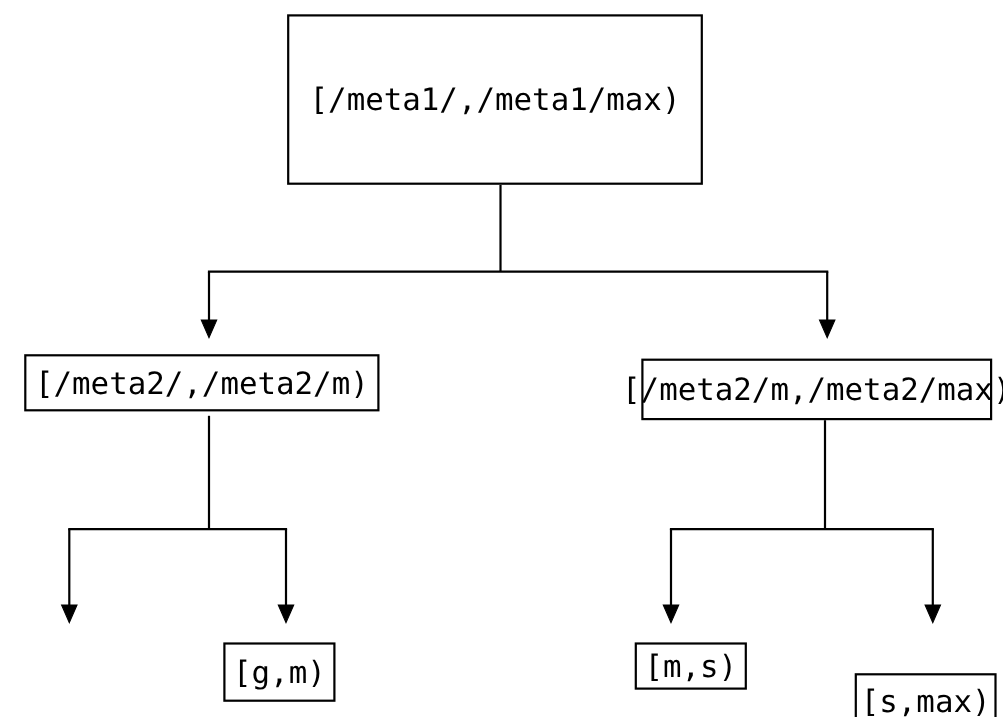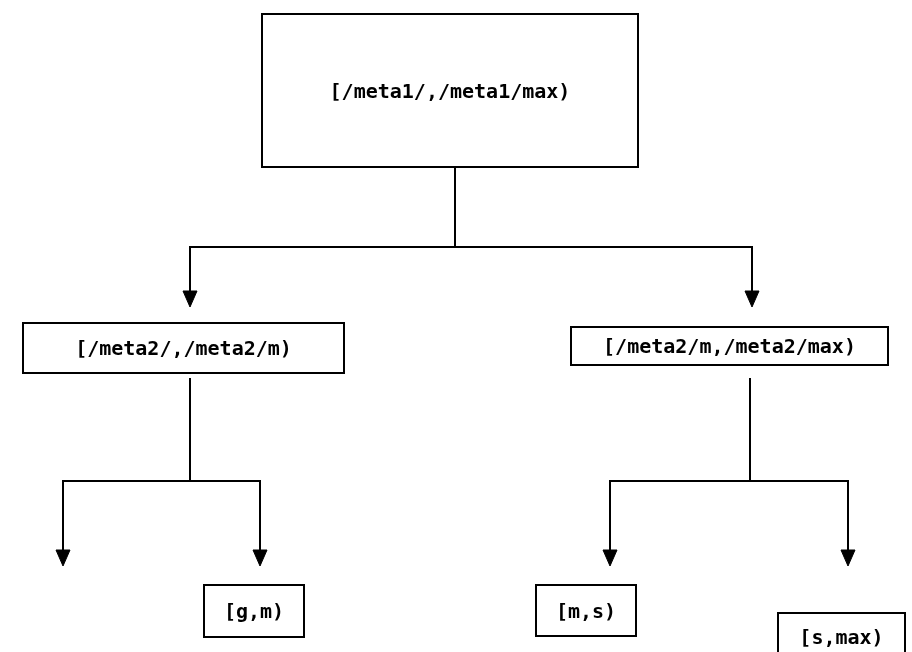--- a/index.html
+++ b/index.html
@@ -34,30 +34,30 @@
   .node {
     position: absolute;
     box-sizing: border-box;
     border: 2px solid var(--line-color, #000000);
     background: var(--bg-color, #ffffff);
     color: var(--line-color, #000000);
     display: flex;
     align-items: center;
     justify-content: center;
     font-family: "DejaVu Sans Mono", "Liberation Mono", monospace;
-    font-size: 20px;
-    font-weight: bold;
+    font-size: 28px;
+    font-weight: normal;
     white-space: nowrap;
   }
   .node-root   { left: 261px; top: 13px;  width: 378px; height: 155px; }
   .node-left   { left: 22px;  top: 322px; width: 323px; height: 52px;  }
-  .node-right  { left: 570px; top: 326px; width: 319px; height: 40px;  }
+  .node-right  { left: 583px; top: 326px; width: 319px; height: 56px;  }
   .node-ag     { left: 7px;   top: 584px; width: 101px; height: 54px;  }
   .node-gm     { left: 203px; top: 584px; width: 102px; height: 54px;  }
-  .node-ms     { left: 535px; top: 584px; width: 102px; height: 53px;  }
+  .node-ms     { left: 577px; top: 584px; width: 102px; height: 43px;  }
   .node-smax   { left: 777px; top: 612px; width: 129px; height: 50px;  }
 </style>
 </head>
 <body>
 
 <div class="canvas">
 
   <svg class="edges" viewBox="0 0 912 652" xmlns="http://www.w3.org/2000/svg">
 
     <line x1="455" y1="168" x2="455" y2="247"></line>

